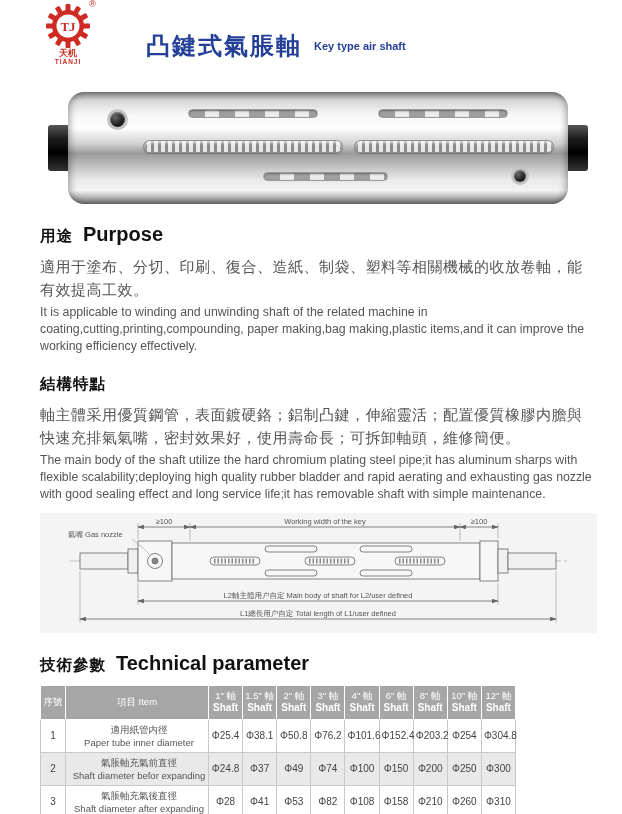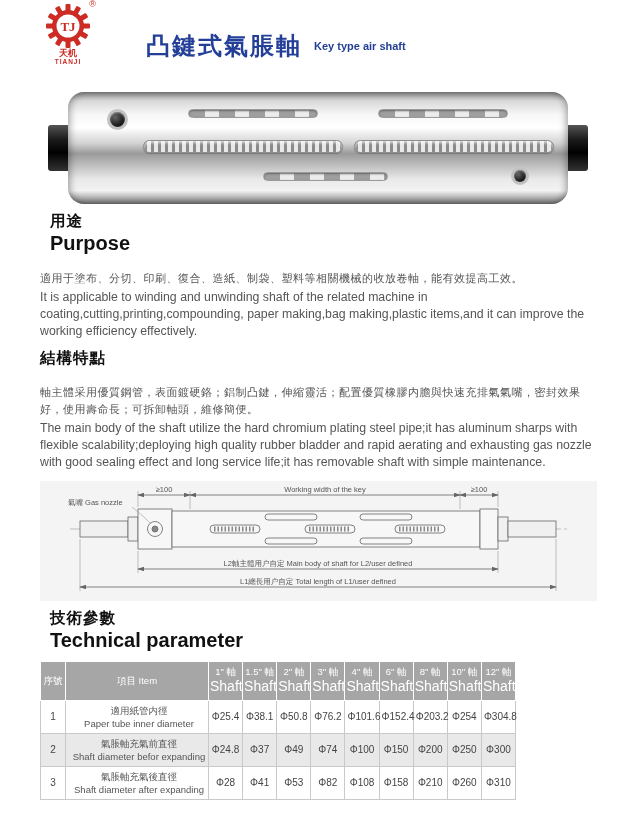--- a/index.html
+++ b/index.html
@@ -33,38 +33,38 @@
     box-shadow:0 0 0 3px #c2c2c2, inset 0 1px 2px #999; }
   .nh1 { left:42px; top:20px; } .nh2 { right:42px; bottom:22px; width:12px; height:12px; }
   .keystrip { position:absolute; height:13px; border-radius:7px; border:1px solid #8e8e8e;
     background:repeating-linear-gradient(90deg,#8a8a8a 0 3px,#e8e8e8 3px 7px);
     box-shadow:inset 0 2px 3px rgba(255,255,255,.7), 0 1px 1px #777; }
   .slotrow { position:absolute; height:9px; border-radius:5px; border:1px solid #9a9a9a;
     background:repeating-linear-gradient(90deg,#9f9f9f 0 16px,#ececec 16px 30px);
     box-shadow:inset 0 1px 2px #666; }
 
   
-  .sec-h { display:flex; align-items:baseline; color:#111; margin-top:7px;flex-direction:column; }
+  .sec-h { display:flex; align-items:baseline; color:#111; margin-top:19px; }
   .sec-h .cn { font-size:15.5px; font-weight:bold; letter-spacing:1px; }
   .sec-h .en { font-size:20px; font-weight:bold; margin-left:10px; }
-  .body-cn { margin-top:15px; font-size:11px; line-height:1.55; color:#555; letter-spacing:.5px; }
+  .body-cn { margin-top:8px; font-size:15px; line-height:1.55; color:#555; letter-spacing:.5px; }
   .body-en { margin-top:2px; font-size:12.3px; line-height:1.4; color:#555; }
 
   
   .drawing { margin-top:10px; background:#f4f4f4; width:557px; height:120px; }
   .drawing svg { display:block; width:100%; height:100%; }
   .dim { stroke:#666; stroke-width:.8; fill:none; }
   .thin { stroke:#999; stroke-width:.6; fill:none; }
   .dtxt { font-size:7.5px; fill:#555; }
 
   
   table.tech { width:476px; border-collapse:collapse; margin-top:9px; table-layout:fixed; }
   table.tech th { background:#a6a6a6; color:#fff; font-weight:normal; font-size:9.5px;
     border:1px solid #fff; padding:4px 1px; line-height:1.25; }
-  table.tech th .sub { font-size:14px; }
+  table.tech th .sub { font-size:10px;font-weight:bold; }
   table.tech td { border:1px solid #c9c9c9; font-size:10px; color:#444; text-align:center;
     padding:4px 2px; height:27px; }
   table.tech td.item { text-align:center; padding-left:6px;margin-top:44px; }
   table.tech td.item .cn { font-size:9.5px; color:#555; }
   table.tech td.item .en { font-size:9.5px; color:#555; }
   table.tech tr.alt td { background:#e9e9e9; }
   col.c-no { width:25px; } col.c-item { width:143px; }
 </style>
 </head>
 <body>

